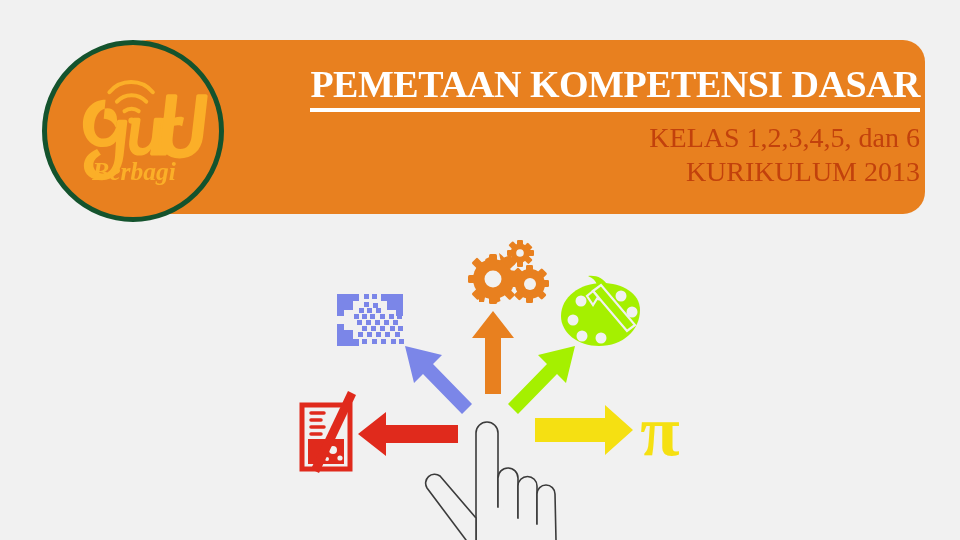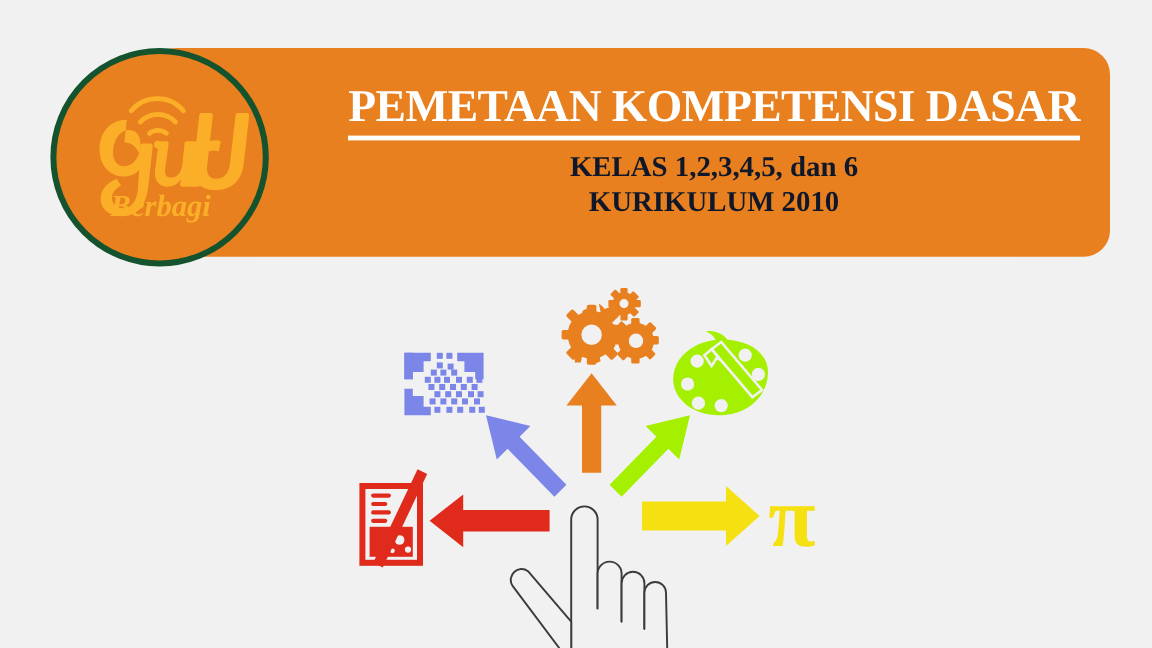--- a/index.html
+++ b/index.html
@@ -36,43 +36,43 @@
 
   .header-text {
     position: absolute;
     left: 230px;
     top: 40px;
     width: 690px;
     height: 174px;
     z-index: 3;
     display: flex;
     flex-direction: column;
-    align-items: center;
+    align-items: flex-end;
     justify-content: center;
     box-sizing: border-box;
     padding-left: 40px;
   }
   .title-main {
     font-family: "Liberation Serif", serif;
     font-weight: bold;
     font-size: 38px;
     letter-spacing: -0.5px;
     color: #ffffff;
     text-align: center;
     line-height: 1.05;
     white-space: nowrap;
     border-bottom: 4px solid #ffffff;
     padding-bottom: 3px;
     margin-bottom: 9px;
   }
   .title-sub {
     font-family: "Liberation Serif", serif;
-    font-weight: bold;
-    font-size: 24px;
-    color: #0f172a;
+    font-weight: normal;
+    font-size: 28px;
+    color: #c2410c;
     text-align: center;
     line-height: 1.22;
     white-space: nowrap;
     letter-spacing: 0px;
   }
 
   
   .logo-badge {
     position: absolute;
     left: 42px;
@@ -120,21 +120,21 @@
 </head>
 <body>
 
 <div class="slide">
 
   <div class="header-bar"></div>
 
   <div class="header-text">
     <div class="title-main">PEMETAAN KOMPETENSI DASAR</div>
     <div class="title-sub">KELAS 1,2,3,4,5, dan 6</div>
-    <div class="title-sub">KURIKULUM 2010</div>
+    <div class="title-sub">KURIKULUM 2013</div>
   </div>
 
   <div class="logo-badge">
     <svg class="logo-svg" viewBox="0 0 182 182">
 
       <g fill="none" stroke="#fbaf28" stroke-width="4.2" stroke-linecap="round">
         <path d="M66 50 A30 30 0 0 1 112 50"></path>
         <path d="M74 60 A21 21 0 0 1 105 60"></path>
         <path d="M82 70 A12 12 0 0 1 97 70"></path>
         <circle cx="89.5" cy="80" r="3.4" stroke="none" fill="#fbaf28"></circle>

